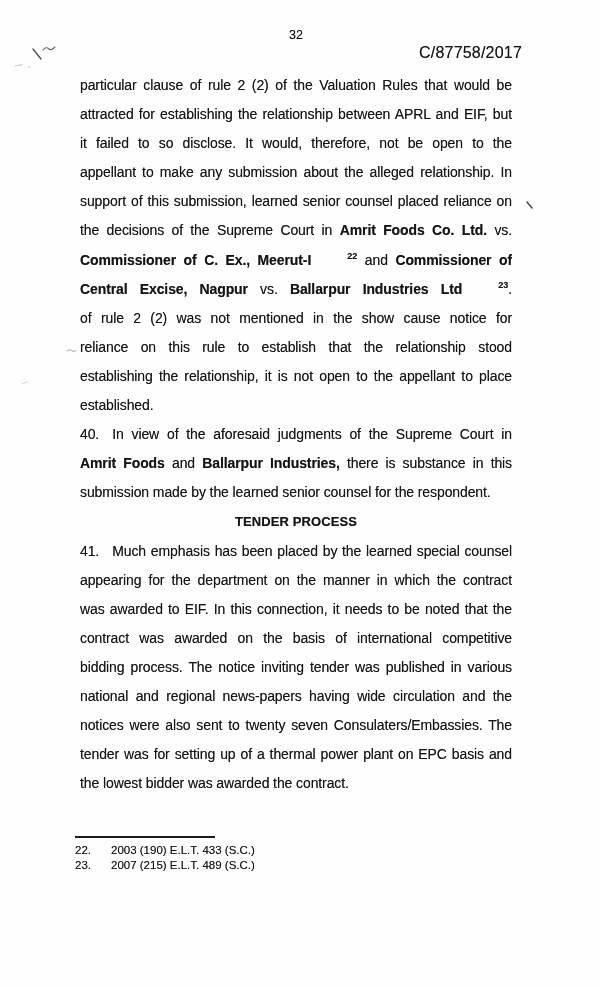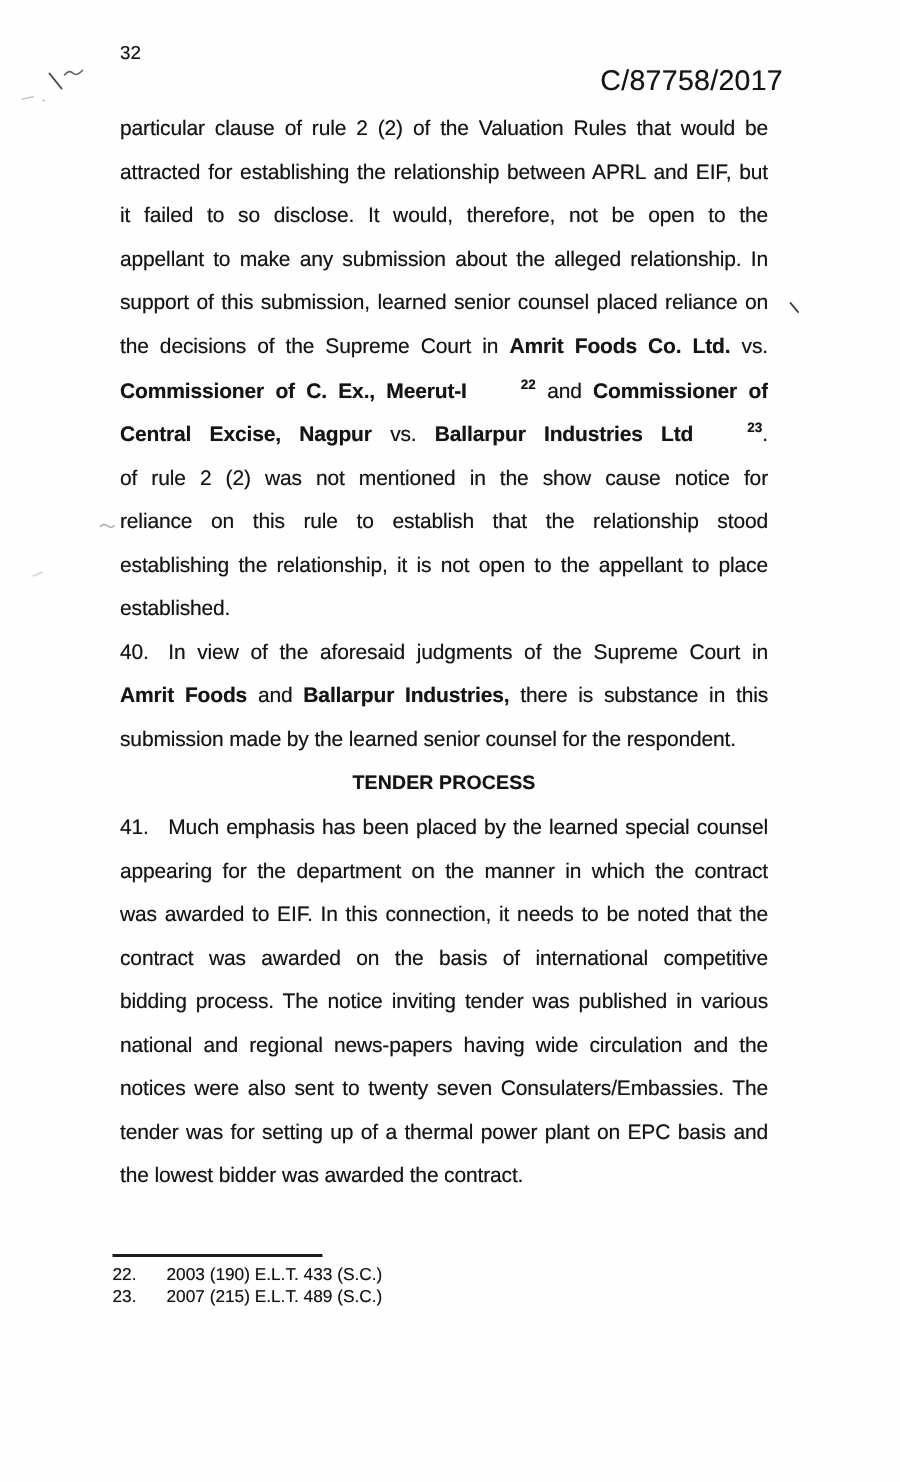--- a/index.html
+++ b/index.html
@@ -14,25 +14,25 @@
   .page {
     position: absolute; inset: 0;
     background: #fefefe;
   }
   .txt {
     color: #141414;
     text-shadow: 0 0 0.5px rgba(0,0,0,.5);
   }
   .page-number {
     position: absolute; top: 28px; left: 80px; width: 432px;
-    font-size: 12.5px;
+    text-align: center; font-size: 12.5px;
   }
   .case-ref {
     position: absolute; top: 44px; right: 78px;
-    font-size: 19px; letter-spacing: 0.2px; margin-left: 36px;
+    font-size: 16px; letter-spacing: 0.2px; margin-left: 36px;
   }
   .doc-body {
     position: absolute; top: 71px; left: 80px; width: 432px;
   }
   .line {
     height: 29.1px; line-height: 29.1px;
     font-size: 14px; letter-spacing: -0.1px;
     overflow: hidden; white-space: normal;
   }
   .line.just { text-align: justify; text-align-last: justify; }

